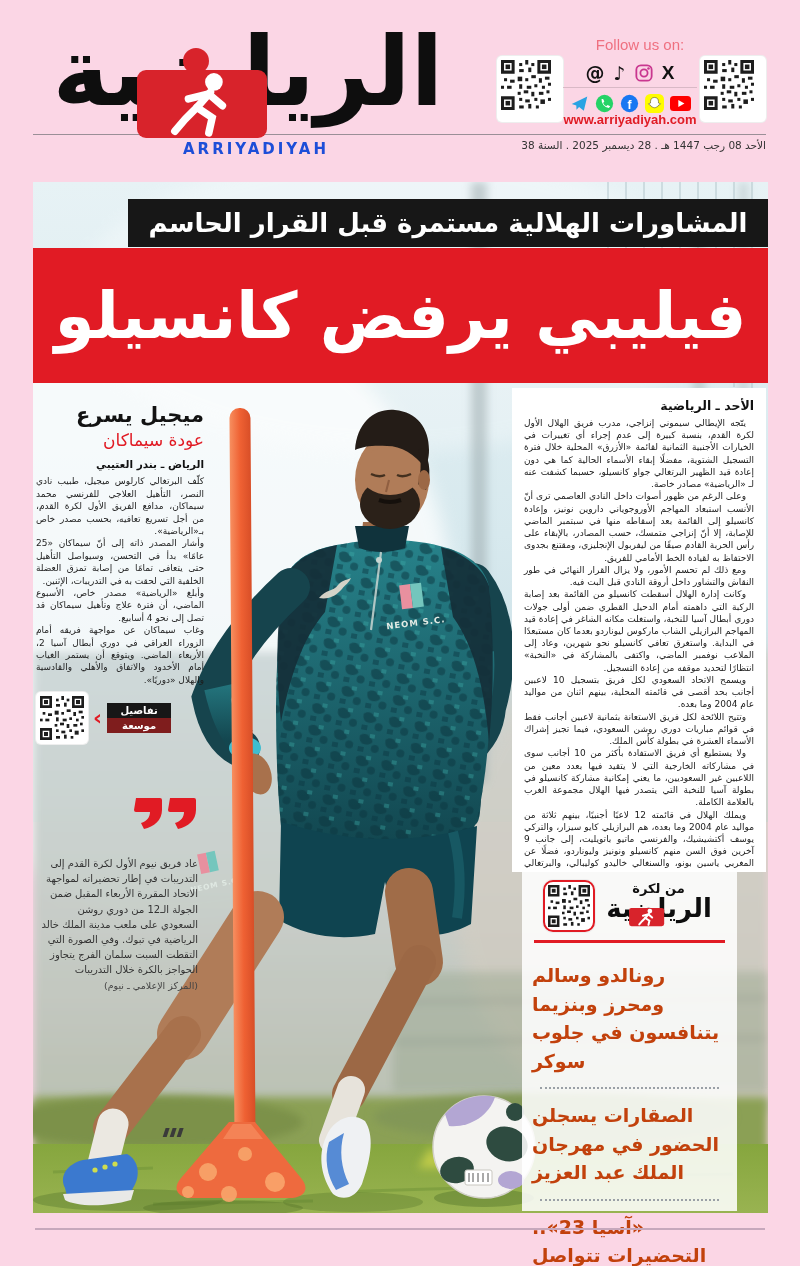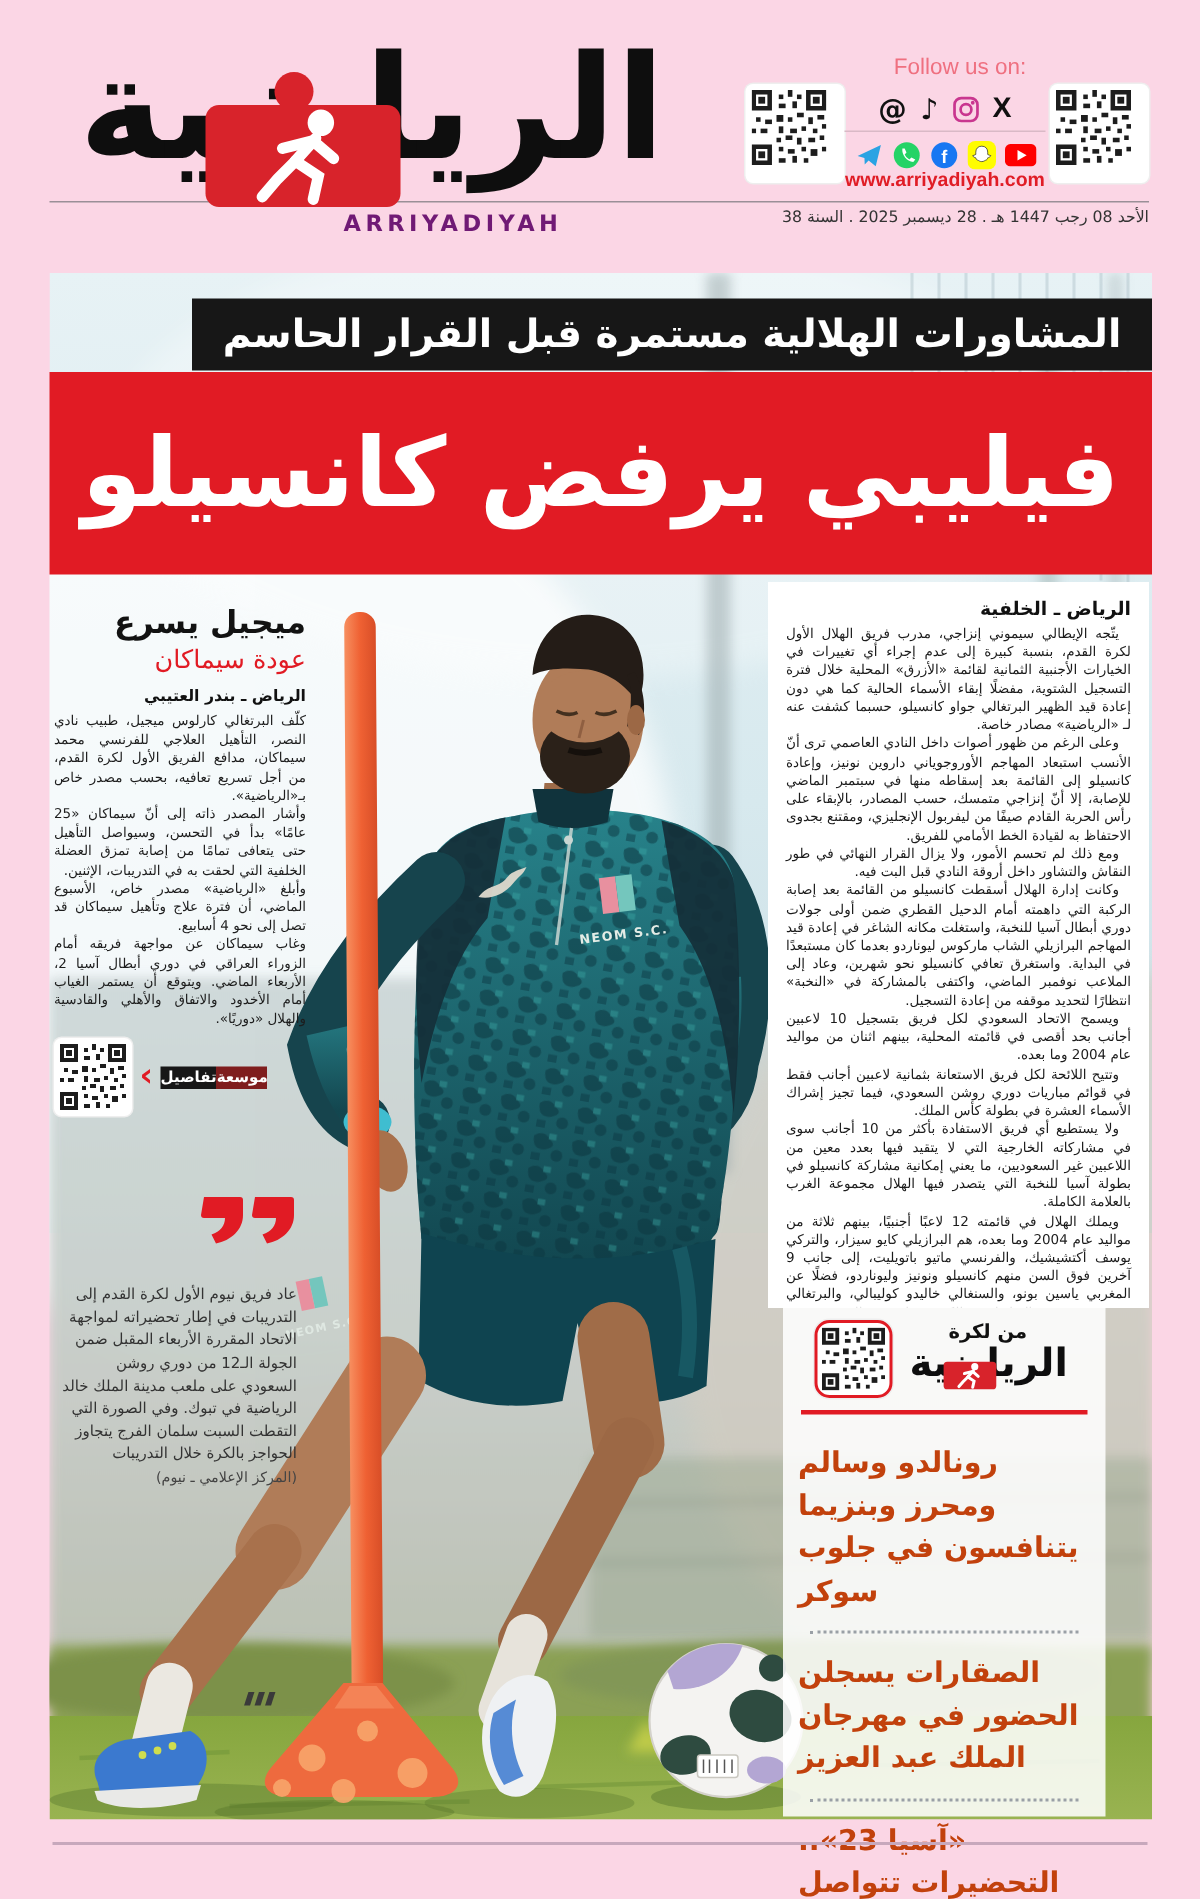--- a/index.html
+++ b/index.html
@@ -8,21 +8,21 @@
   .abs{position:absolute;}
   
   .header-rule{top:134px;left:33px;width:733px;border-top:1.5px solid #9a8f97;}
   .logo-wrap{left:33px;top:26px;width:430px;height:132px;}
   .logo-ar{position:absolute;right:0;top:-14px;width:100%;text-align:center;
      font-size:96px;font-weight:900;color:#0e0e0e;direction:rtl;line-height:1.25;letter-spacing:-3px;}
   .logo-red-box{position:absolute;left:104px;top:44px;width:130px;height:68px;
      background:#d8232b;border-radius:9px;}
   .logo-runner-head{position:absolute;left:150px;top:22px;width:26px;height:26px;border-radius:50%;background:#d8232b;}
   .logo-latin{position:absolute;left:150px;top:114px;width:140px;text-align:right;
-     font-size:15px;font-weight:bold;letter-spacing:3px;color:#701a75;margin-left:46px;}
+     font-size:15px;font-weight:bold;letter-spacing:3px;color:#1d4ed8;}
   .follow{left:560px;top:36px;width:160px;text-align:center;color:#ef7080;font-size:15px;
      font-family:"Liberation Sans",sans-serif;}
   .qr-card{background:#fff;border-radius:5px;padding:4px;box-shadow:0 0 0 1px #eee;}
   .qr-left{left:497px;top:56px;width:58px;height:58px;}
   .qr-right{left:700px;top:56px;width:58px;height:58px;}
   .icons-row{left:565px;top:60px;width:130px;display:flex;justify-content:center;gap:9px;align-items:center;height:26px;}
   .icons-row2{top:90px;gap:6px;}
   .icons-divider{left:563px;top:87px;width:134px;border-top:1px solid #d9b9c6;}
   .site-url{left:552px;top:112px;width:156px;text-align:center;color:#e01d26;
      font-weight:bold;font-size:13px;font-family:"Liberation Sans",sans-serif;}
@@ -42,21 +42,21 @@
      padding:10px 12px;direction:rtl;overflow:hidden;}
   .main-col .byline{font-size:12.5px;font-weight:900;color:#111;margin-bottom:4px;}
   .main-col p{margin:0;font-size:9px;line-height:1.36;color:#1b1b1b;text-align:justify;text-indent:8px;}
   
   .side-col{left:36px;top:402px;width:168px;direction:rtl;text-align:right;}
   .side-title-black{font-size:21px;font-weight:bold;color:#121212;line-height:1.3;}
   .side-title-red{font-size:17px;font-weight:400;color:#e11b24;line-height:1.3;margin-bottom:7px;}
   .side-byline{font-size:10.5px;font-weight:900;color:#111;margin-bottom:5px;}
   .side-col p{margin:0;font-size:9px;line-height:1.38;color:#1d1d1d;text-align:justify;}
   .details-badge{left:36px;top:692px;width:168px;height:52px;display:flex;align-items:center;gap:5px;}
-  .badge-labels{display:flex;flex-direction:row;width:64px;}
+  .badge-labels{display:flex;flex-direction:column;width:64px;}
   .badge-black,.badge-red{color:#fff;font-size:10px;font-weight:bold;text-align:center;
      padding:2px 0;direction:rtl;}
   .badge-black{background:#171717;}
   .badge-red{background:#7f1d1d;}
   .badge-chevron{color:#e11b24;font-size:22px;font-weight:900;line-height:1;
      font-family:"DejaVu Sans",sans-serif;}
   
   .quote-block{left:40px;top:796px;width:158px;direction:rtl;}
   .quote-caption{font-size:10px;line-height:1.52;color:#333;margin-top:20px;}
   .quote-credit{font-size:9.5px;color:#444;margin-top:2px;}
@@ -402,21 +402,21 @@
         <line x1="450" y1="991" x2="450" y2="1000"></line>
         <line x1="455" y1="991" x2="455" y2="1000"></line>
       </g>
   </g>
 </svg>
 
 <div class="abs kicker">المشاورات الهلالية مستمرة قبل القرار الحاسم</div>
 <div class="abs headline-band">فيليبي يرفض كانسيلو</div>
 
 <div class="abs main-col">
-  <div class="byline">الرياض ـ الخلفية</div>
+  <div class="byline">الأحد ـ الرياضية</div>
   <p>يتّجه الإيطالي سيموني إنزاجي، مدرب فريق الهلال الأول لكرة القدم، بنسبة كبيرة إلى عدم إجراء أي تغييرات في الخيارات الأجنبية الثمانية لقائمة «الأزرق» المحلية خلال فترة التسجيل الشتوية، مفضلًا إبقاء الأسماء الحالية كما هي دون إعادة قيد الظهير البرتغالي جواو كانسيلو، حسبما كشفت عنه لـ «الرياضية» مصادر خاصة.</p>
   <p>وعلى الرغم من ظهور أصوات داخل النادي العاصمي ترى أنّ الأنسب استبعاد المهاجم الأوروجوياني داروين نونيز، وإعادة كانسيلو إلى القائمة بعد إسقاطه منها في سبتمبر الماضي للإصابة، إلا أنّ إنزاجي متمسك، حسب المصادر، بالإبقاء على رأس الحربة القادم صيفًا من ليفربول الإنجليزي، ومقتنع بجدوى الاحتفاظ به لقيادة الخط الأمامي للفريق.</p>
   <p>ومع ذلك لم تحسم الأمور، ولا يزال القرار النهائي في طور النقاش والتشاور داخل أروقة النادي قبل البت فيه.</p>
   <p>وكانت إدارة الهلال أسقطت كانسيلو من القائمة بعد إصابة الركبة التي داهمته أمام الدحيل القطري ضمن أولى جولات دوري أبطال آسيا للنخبة، واستغلت مكانه الشاغر في إعادة قيد المهاجم البرازيلي الشاب ماركوس ليوناردو بعدما كان مستبعدًا في البداية. واستغرق تعافي كانسيلو نحو شهرين، وعاد إلى الملاعب نوفمبر الماضي، واكتفى بالمشاركة في «النخبة» انتظارًا لتحديد موقفه من إعادة التسجيل.</p>
   <p>ويسمح الاتحاد السعودي لكل فريق بتسجيل 10 لاعبين أجانب بحد أقصى في قائمته المحلية، بينهم اثنان من مواليد عام 2004 وما بعده.</p>
   <p>وتتيح اللائحة لكل فريق الاستعانة بثمانية لاعبين أجانب فقط في قوائم مباريات دوري روشن السعودي، فيما تجيز إشراك الأسماء العشرة في بطولة كأس الملك.</p>
   <p>ولا يستطيع أي فريق الاستفادة بأكثر من 10 أجانب سوى في مشاركاته الخارجية التي لا يتقيد فيها بعدد معين من اللاعبين غير السعوديين، ما يعني إمكانية مشاركة كانسيلو في بطولة آسيا للنخبة التي يتصدر فيها الهلال مجموعة الغرب بالعلامة الكاملة.</p>
   <p>ويملك الهلال في قائمته 12 لاعبًا أجنبيًا، بينهم ثلاثة من مواليد عام 2004 وما بعده، هم البرازيلي كايو سيزار، والتركي يوسف أكتشيشيك، والفرنسي ماتيو باتويليت، إلى جانب 9 آخرين فوق السن منهم كانسيلو ونونيز وليوناردو، فضلًا عن المغربي ياسين بونو، والسنغالي خاليدو كوليبالي، والبرتغالي روبن نيفيش، والبرازيلي مالكوم فيليبي، والفرنسي ثيو هيرنانديز، والصربي سيرجي ميلينكوفيتش سافيتش.</p>
 </div>
 

